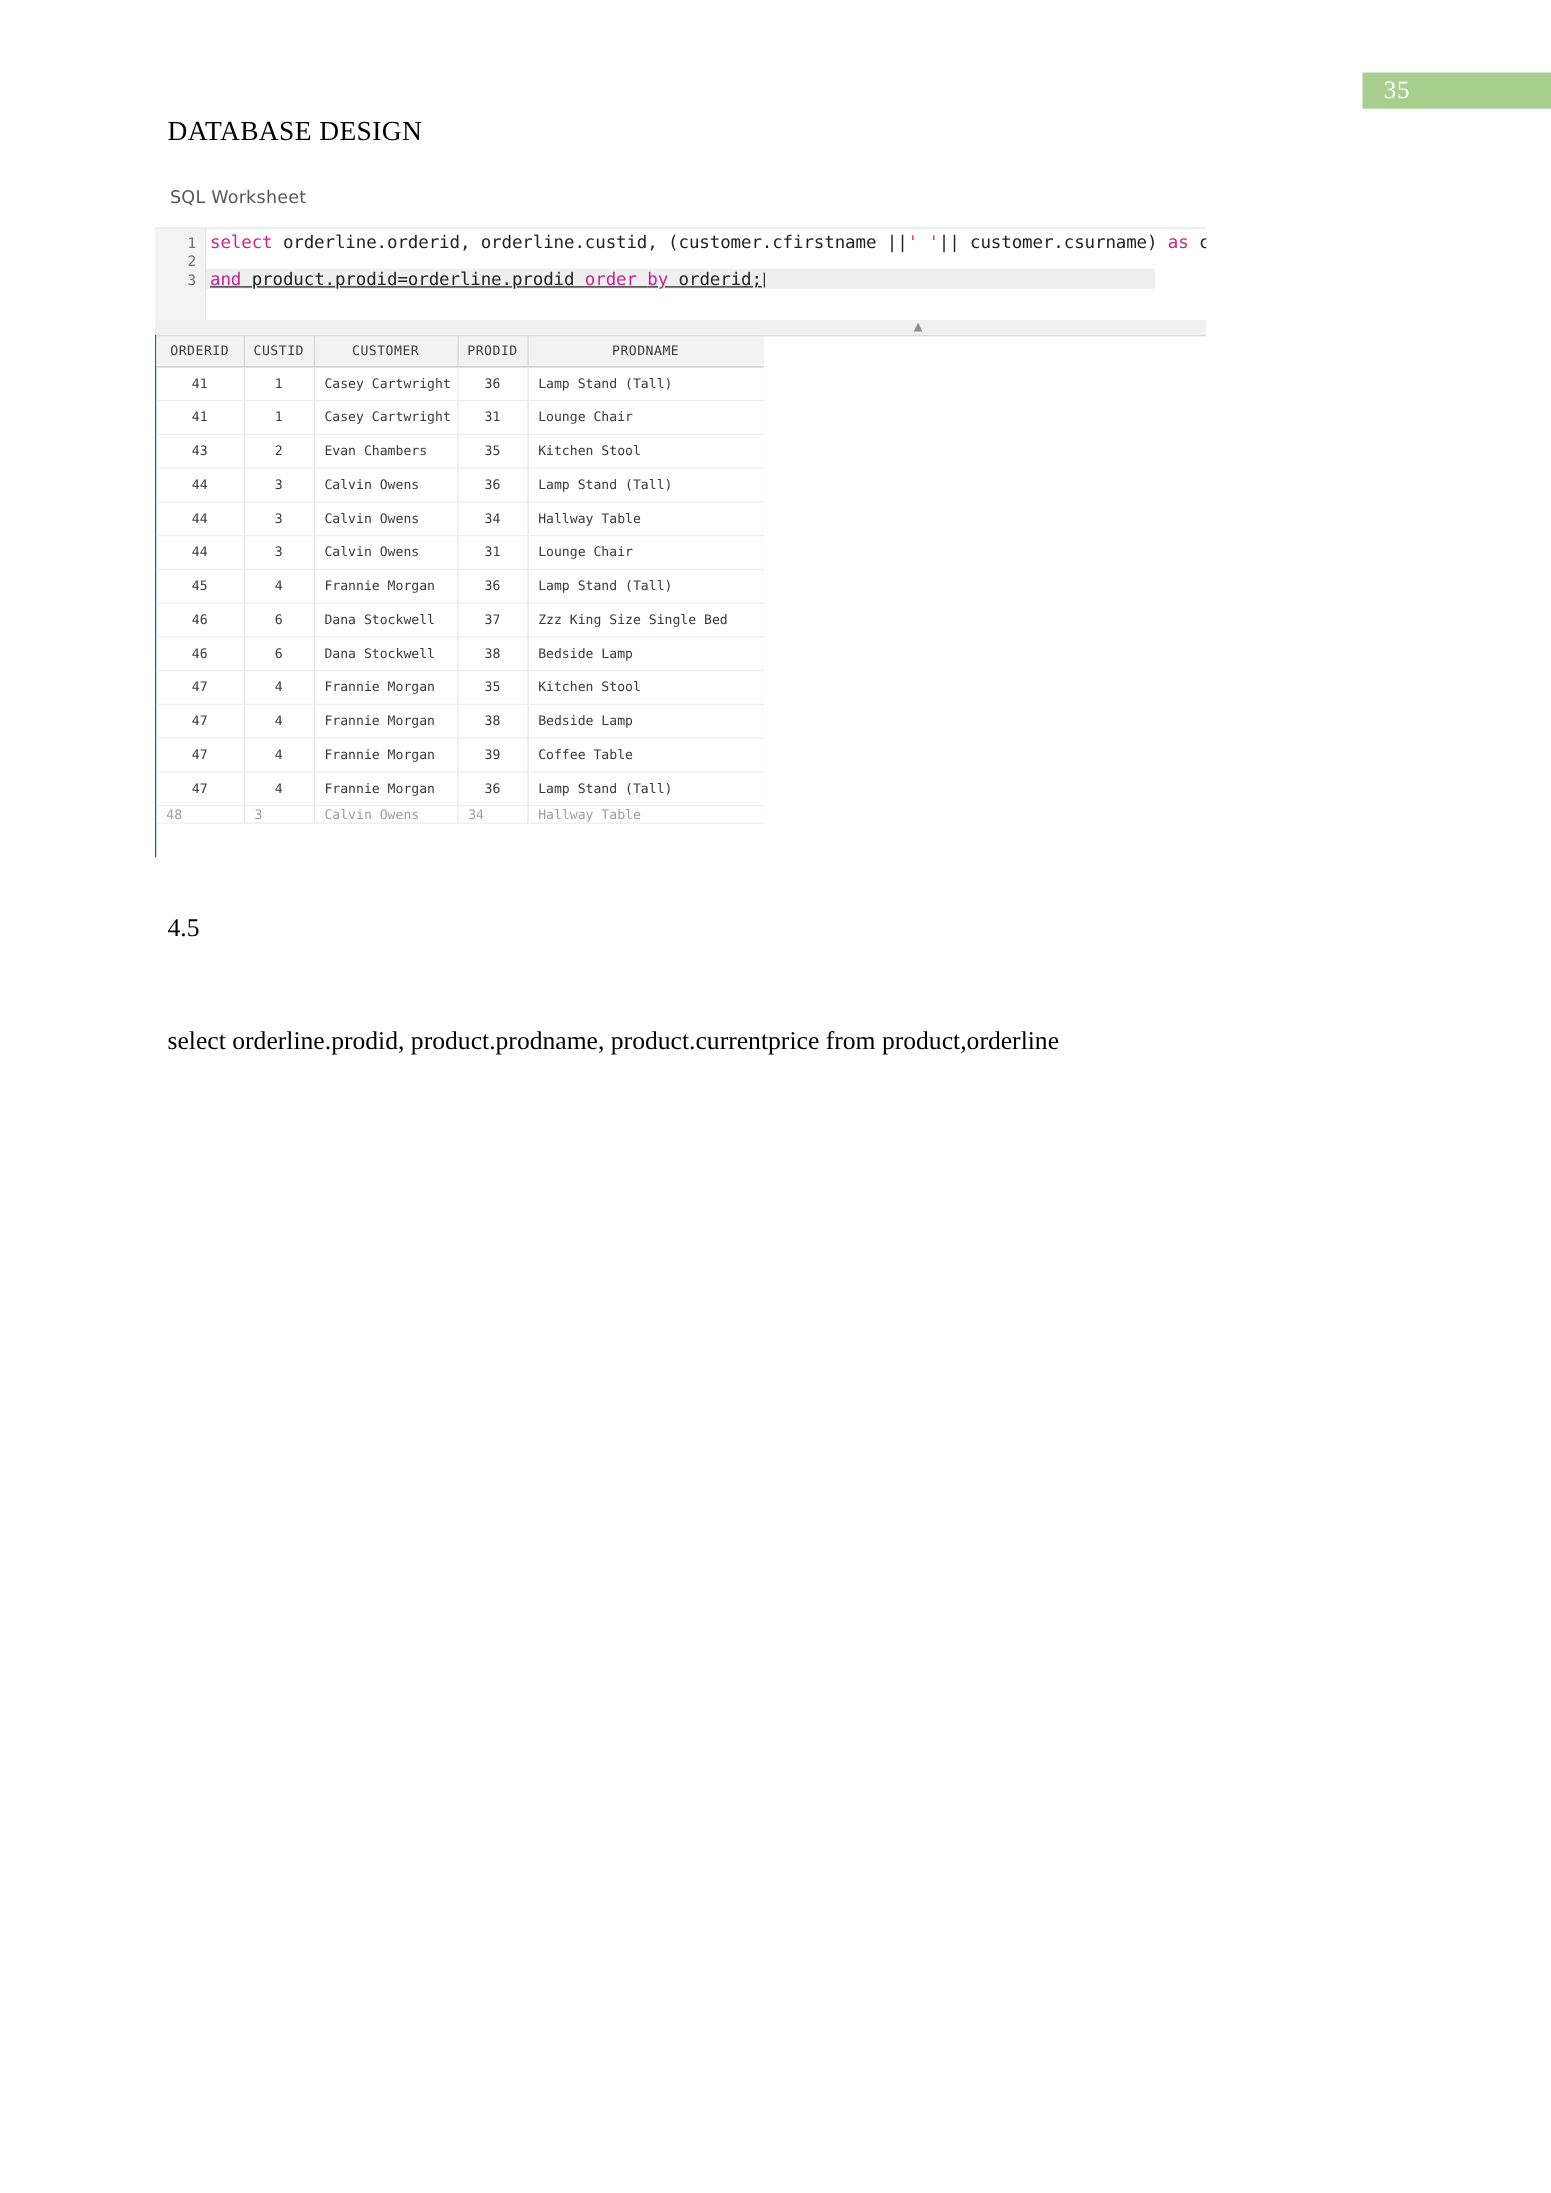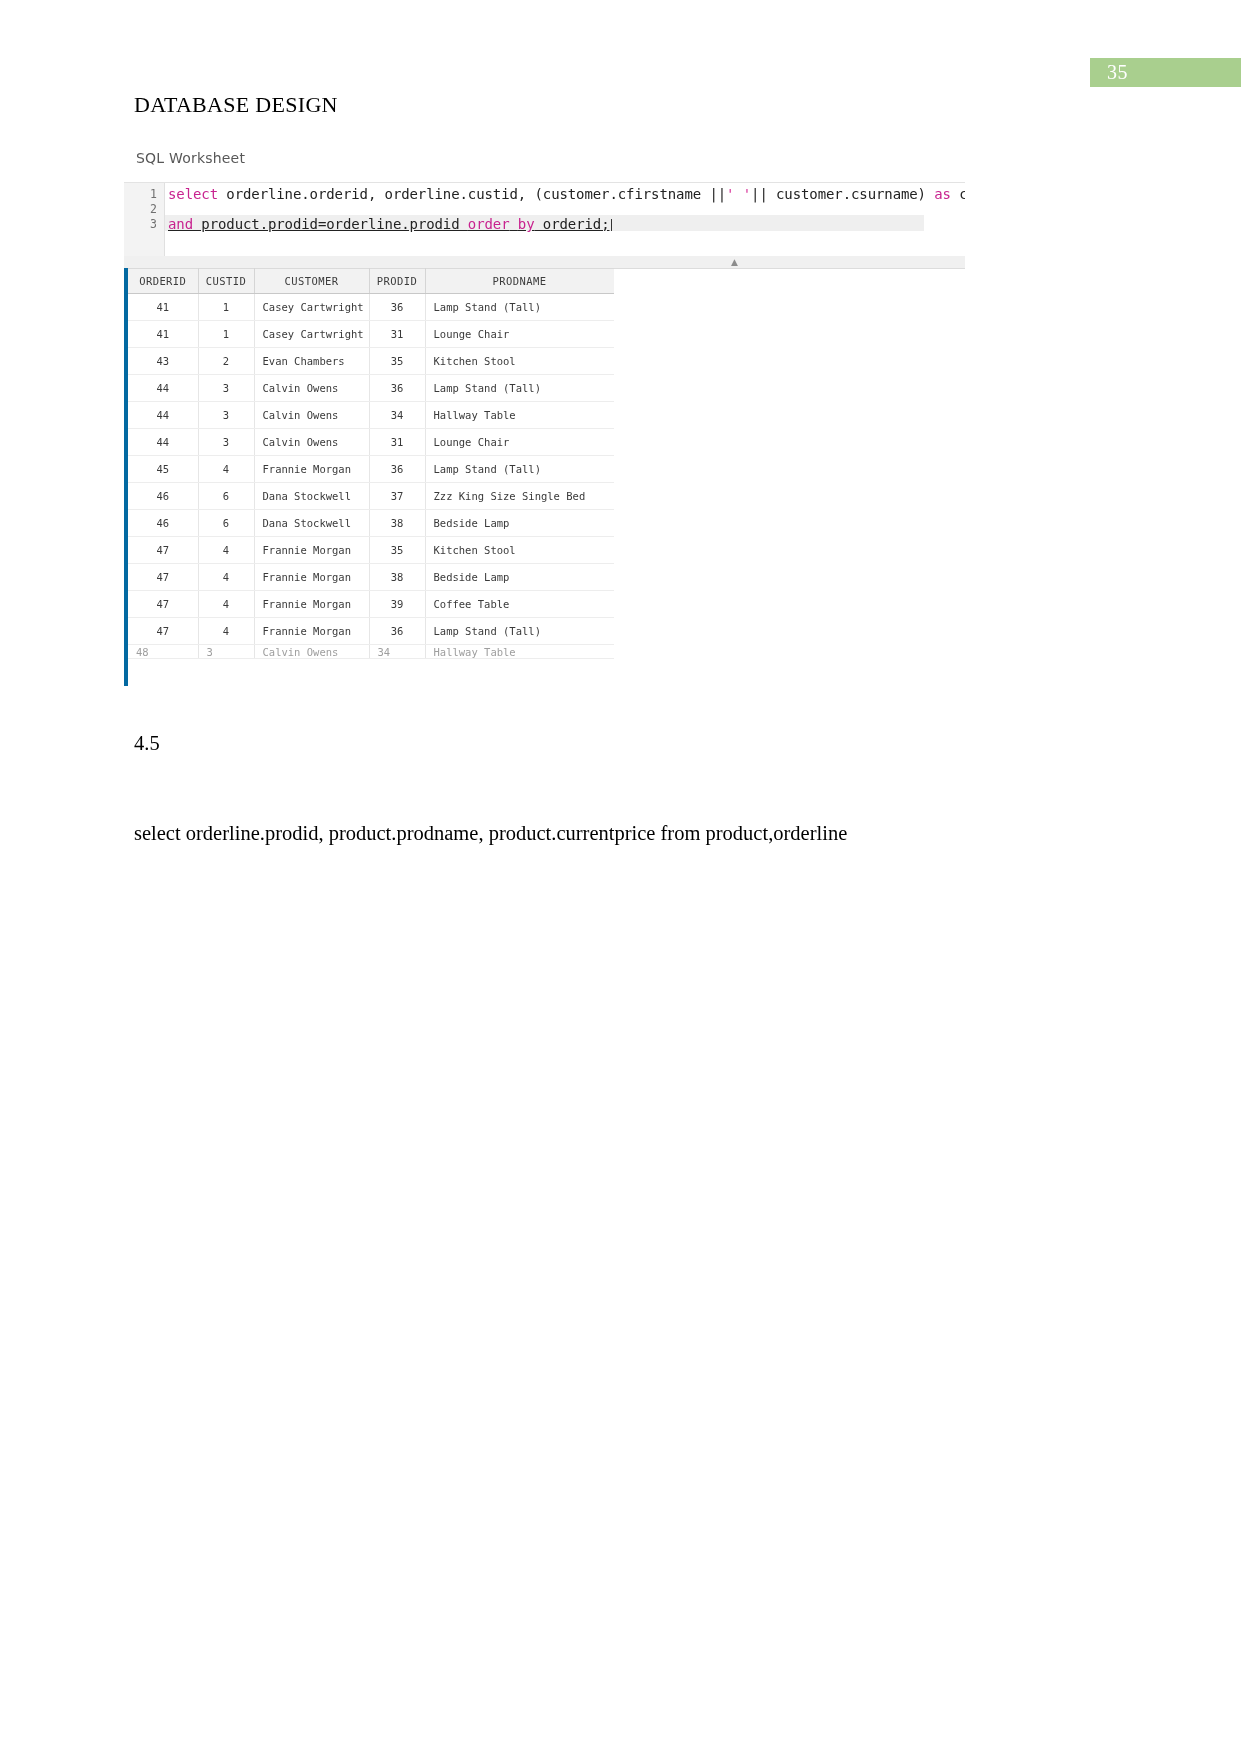--- a/index.html
+++ b/index.html
@@ -165,21 +165,21 @@
   }
 
   
   .grid {
     position: absolute;
     left: 0;
     top: 130px;
     width: 486px;
     height: 418px;
     background: #ffffff;
-    border-left: 4px solid #0369a1;
+    border-left: 1px solid #0369a1;
     overflow: hidden;
   }
   .grid table {
     border-collapse: collapse;
     width: 486px;
     table-layout: fixed;
     font-family: "DejaVu Sans Mono", monospace;
   }
   .grid th {
     height: 25px;

